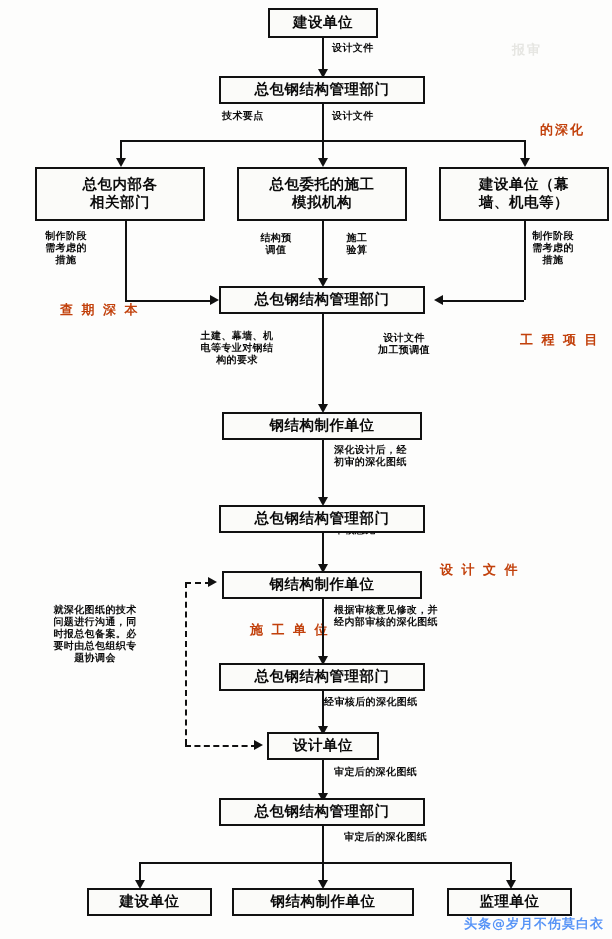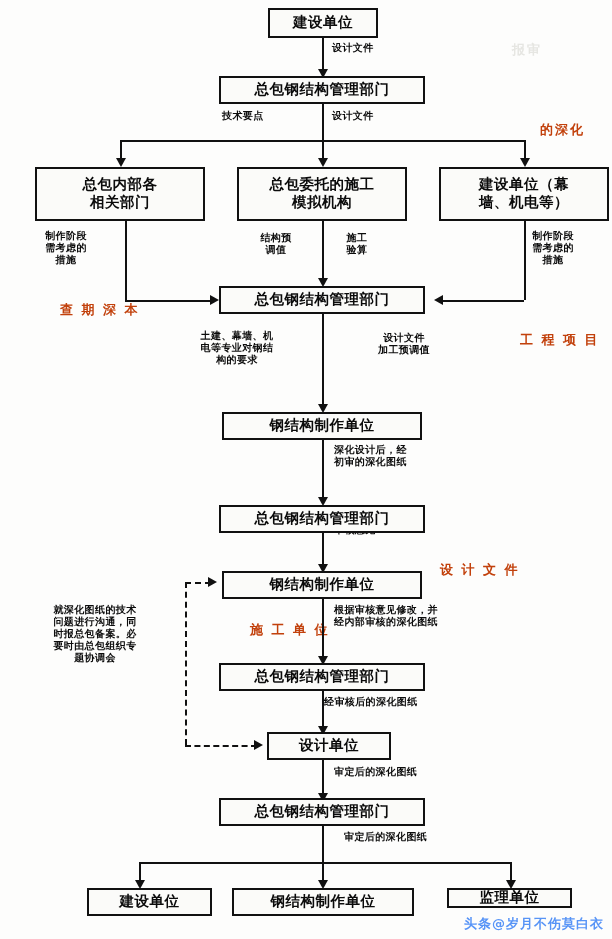--- a/index.html
+++ b/index.html
@@ -182,21 +182,21 @@
   <div class="hd" style="left:185px;top:745px;width:72px;"></div>
   <div class="arw-r" style="left:254px;top:740px;"></div>
 
   <div class="node" style="left:219px;top:663px;width:206px;height:28px;">总包钢结构管理部门</div>
 
   <div class="lbl lft" style="left:324px;top:696px;">经审核后的深化图纸</div>
 
   <div class="v" style="left:322px;top:691px;height:40px;"></div>
   <div class="arw-d" style="left:318px;top:726px;"></div>
 
-  <div class="node" style="left:267px;top:732px;width:124px;height:28px;">设计单位</div>
+  <div class="node" style="left:267px;top:732px;width:112px;height:28px;">设计单位</div>
 
   <div class="lbl lft" style="left:334px;top:766px;">审定后的深化图纸</div>
 
   <div class="v" style="left:322px;top:760px;height:38px;"></div>
   <div class="arw-d" style="left:318px;top:793px;"></div>
 
   <div class="node" style="left:219px;top:798px;width:206px;height:28px;">总包钢结构管理部门</div>
 
   <div class="lbl lft" style="left:344px;top:831px;">审定后的深化图纸</div>
 
@@ -204,16 +204,16 @@
   <div class="h" style="left:139px;top:862px;width:371px;"></div>
   <div class="v" style="left:139px;top:862px;height:20px;"></div>
   <div class="arw-d" style="left:135px;top:880px;"></div>
   <div class="v" style="left:322px;top:862px;height:20px;"></div>
   <div class="arw-d" style="left:318px;top:880px;"></div>
   <div class="v" style="left:510px;top:862px;height:20px;"></div>
   <div class="arw-d" style="left:506px;top:880px;"></div>
 
   <div class="node" style="left:87px;top:888px;width:125px;height:28px;">建设单位</div>
   <div class="node" style="left:232px;top:888px;width:182px;height:28px;">钢结构制作单位</div>
-  <div class="node" style="left:447px;top:888px;width:125px;height:20px;">监理单位</div>
+  <div class="node" style="left:447px;top:888px;width:125px;height:28px;">监理单位</div>
 
   <div class="watermark">头条@岁月不伤莫白衣</div>
 </div>
 
 </body></html>

